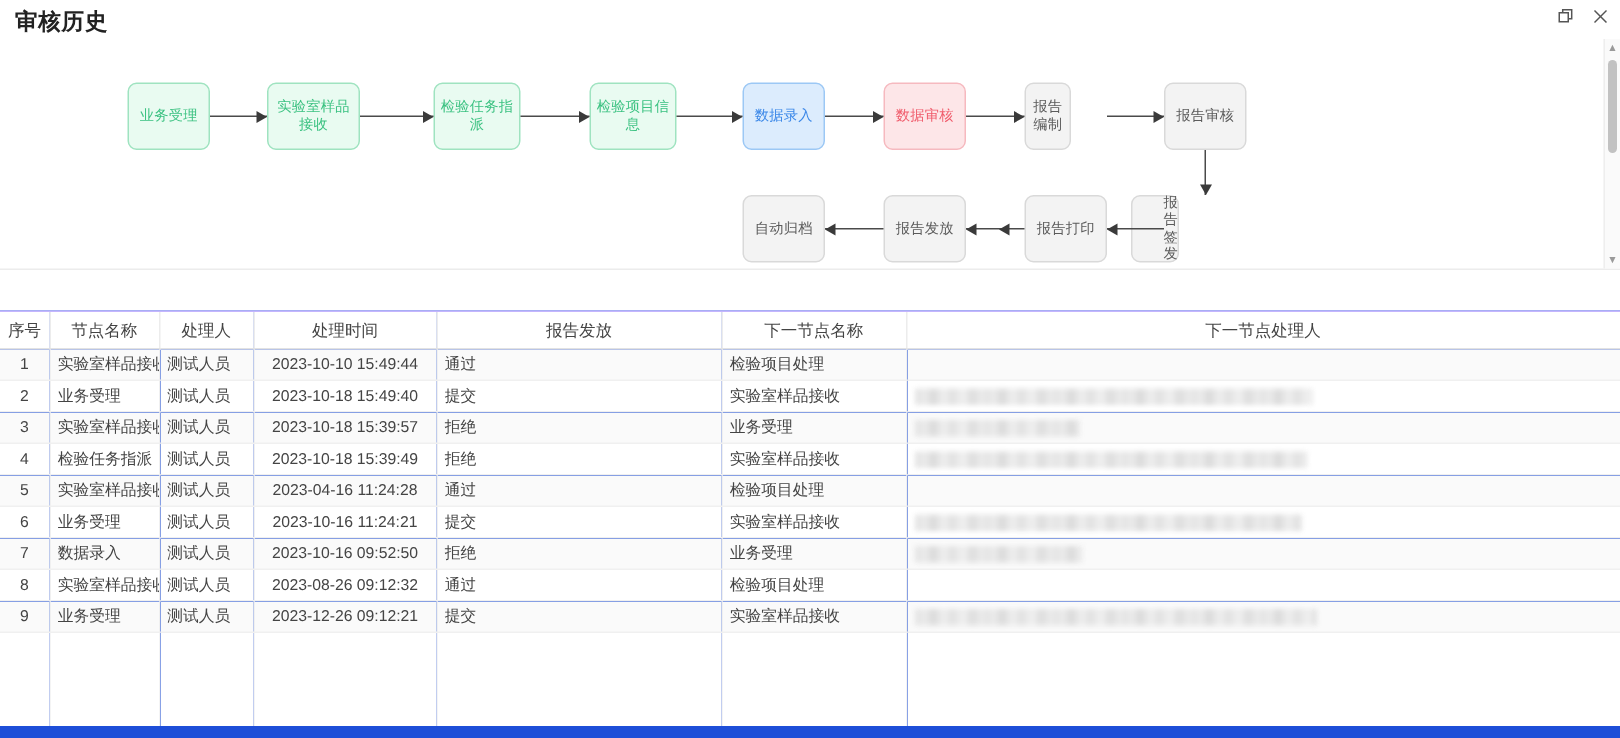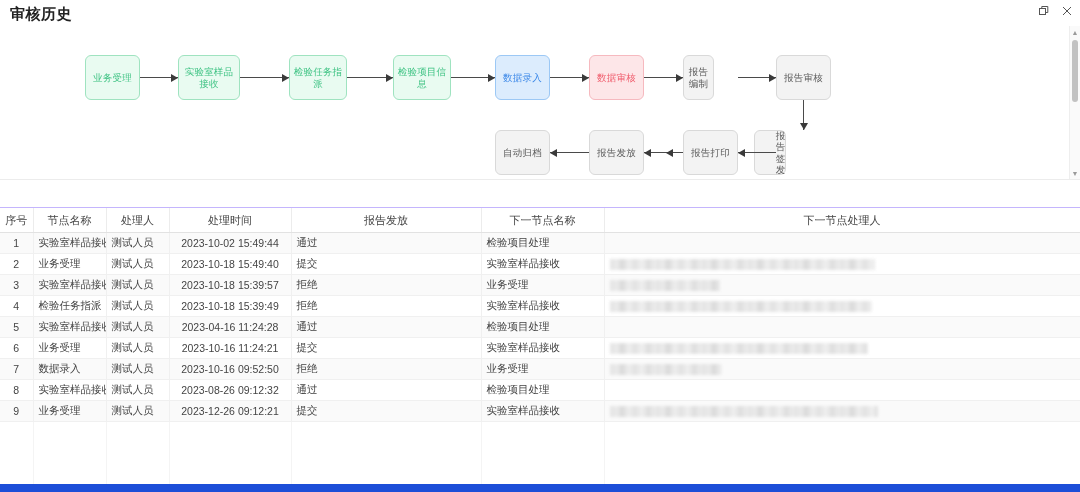--- a/index.html
+++ b/index.html
@@ -240,21 +240,21 @@
           <th>报告发放</th>
           <th>下一节点名称</th>
           <th>下一节点处理人</th>
         </tr>
       </thead>
     <tbody id="tbody">
         <tr>
           <td class="c">1</td>
           <td class="l">实验室样品接收</td>
           <td class="l">测试人员</td>
-          <td class="c">2023-10-02 15:49:44</td>
+          <td class="c">2023-10-10 15:49:44</td>
           <td class="l">通过</td>
           <td class="l">检验项目处理</td>
           <td class="l"></td>
         </tr>
         <tr>
           <td class="c">2</td>
           <td class="l">业务受理</td>
           <td class="l">测试人员</td>
           <td class="c">2023-10-18 15:49:40</td>
           <td class="l">提交</td>

